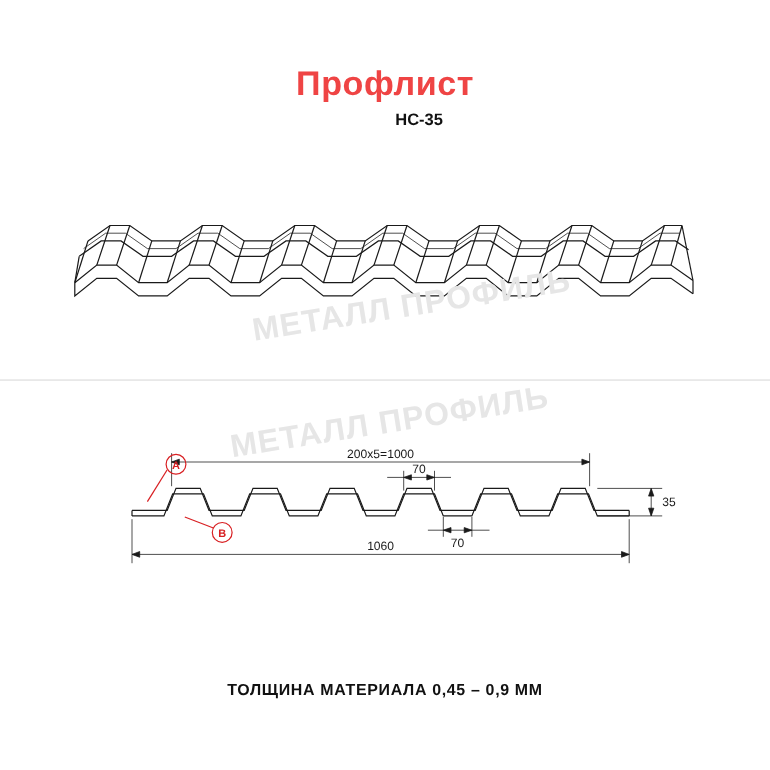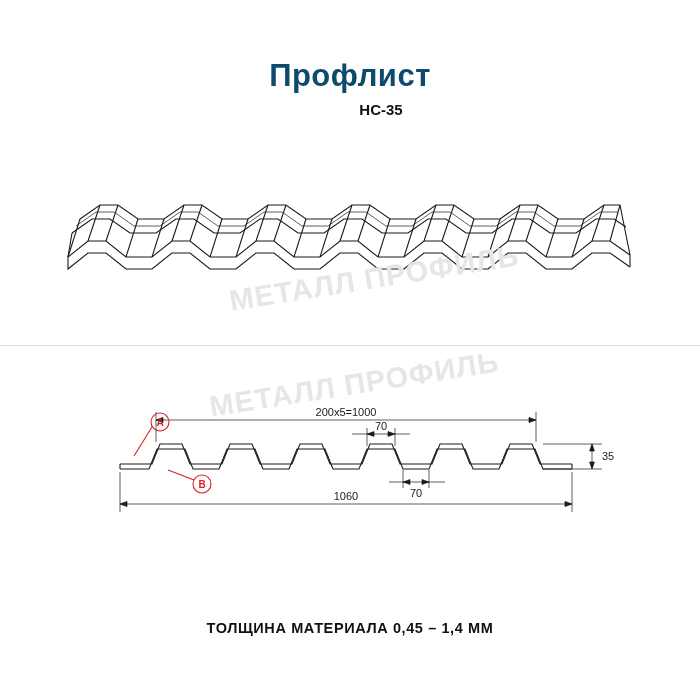--- a/index.html
+++ b/index.html
@@ -22,21 +22,21 @@
   }
   .title {
     position: absolute;
     top: 58px;
     left: 0;
     width: 700px;
     text-align: center;
     font-size: 31px;
     font-weight: bold;
     letter-spacing: 0.5px;
-    color: #0c4a6e;
+    color: #ef4444;
   }
   .subtitle {
     position: absolute;
     top: 101px;
     left: 0;
     width: 700px;
     text-align: center;
     font-size: 15px;
     font-weight: bold;
     color: #111111;
@@ -243,15 +243,15 @@
 
       <g class="red">
         <circle cx="112" cy="90" r="9"></circle>
         <path d="M104 86 L78 76"></path>
       </g>
       <text class="redtxt" x="112" y="94" text-anchor="middle">B</text>
 
     </svg>
   </div>
 
-  <div class="footer">ТОЛЩИНА МАТЕРИАЛА 0,45 – 1,4 ММ</div>
+  <div class="footer">ТОЛЩИНА МАТЕРИАЛА 0,45 – 0,9 ММ</div>
 
 </div>
 
 </body></html>

